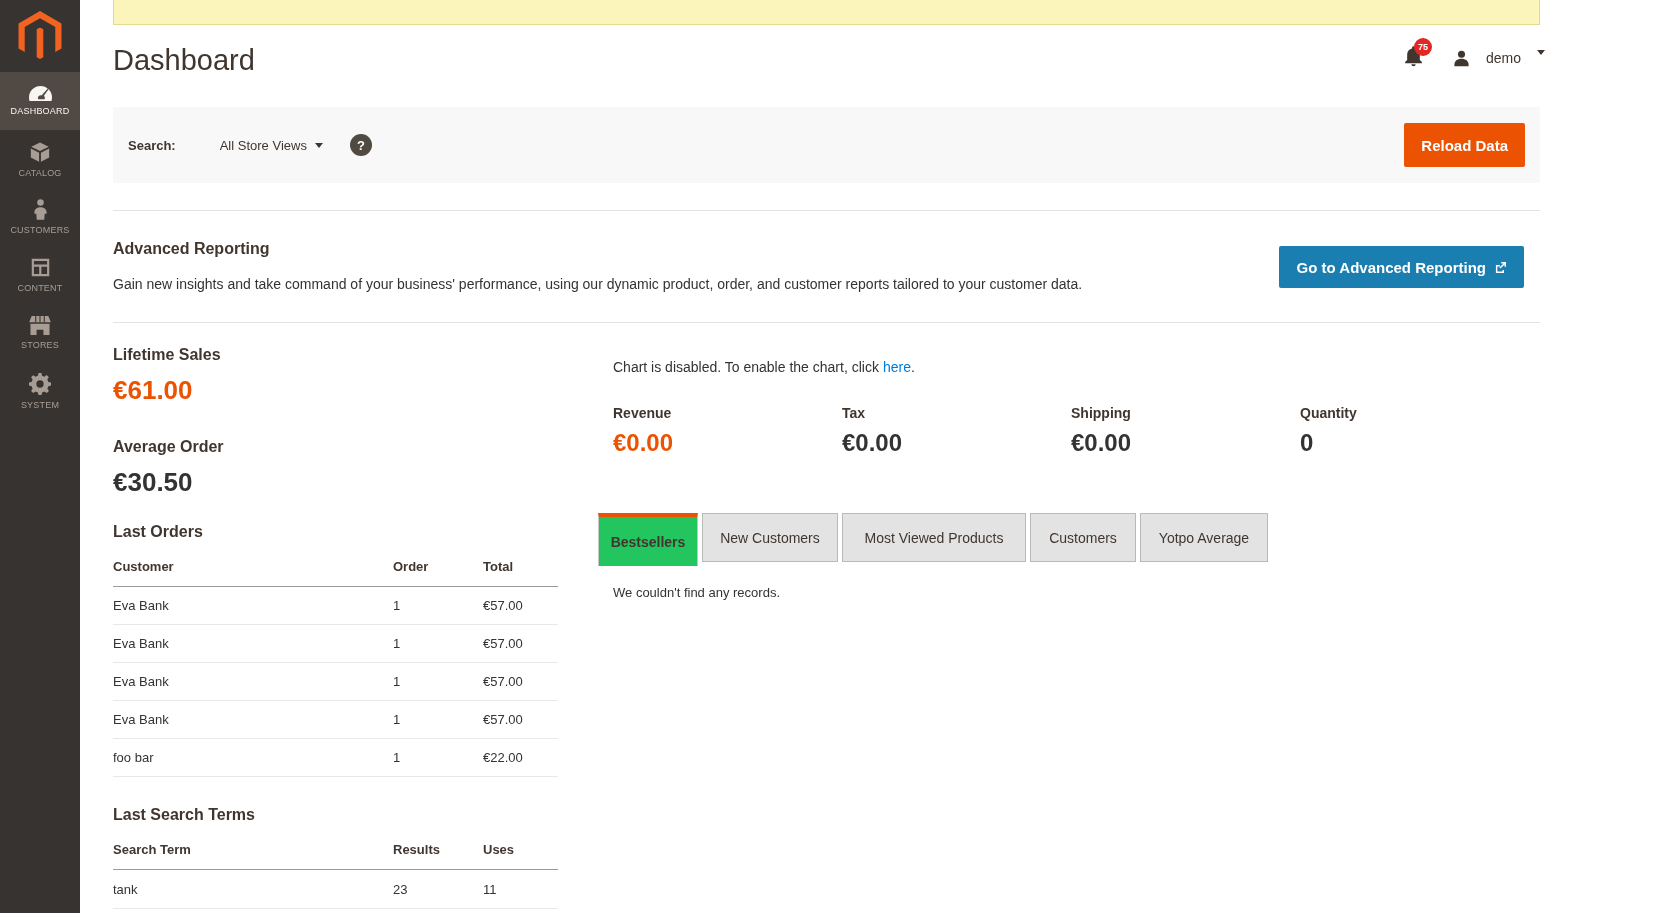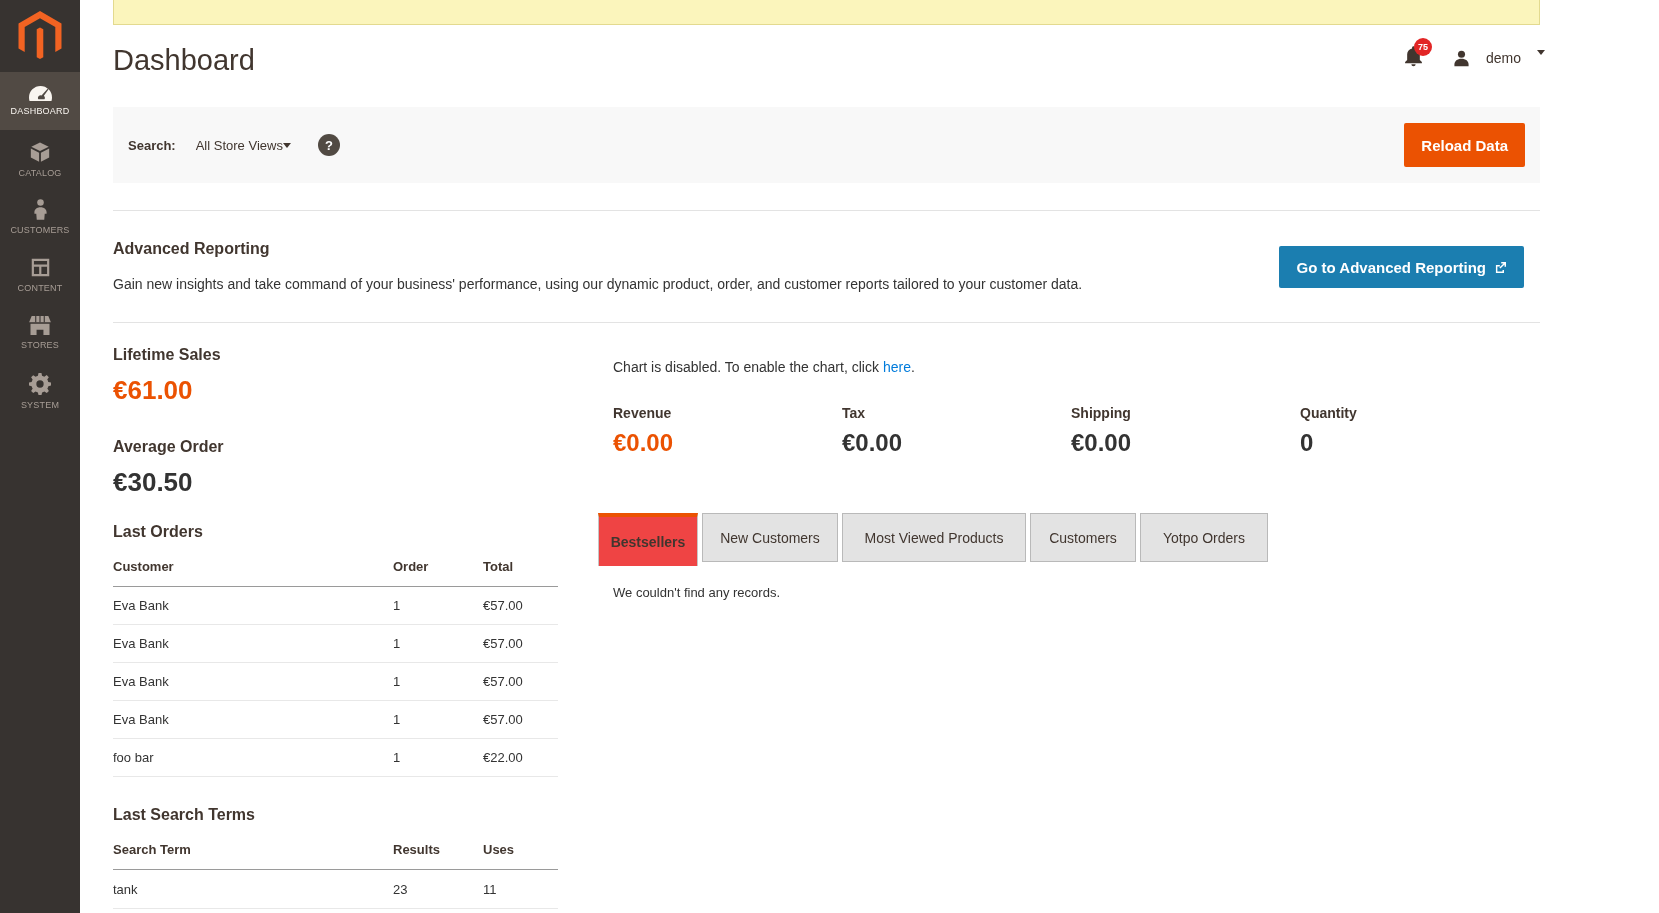--- a/index.html
+++ b/index.html
@@ -33,22 +33,22 @@
            display:flex; align-items:center; justify-content:center; }
   .user-wrap { display:flex; align-items:flex-start; gap:16px; cursor:pointer; }
   .username { font-size:14px; color:#41362f; }
   .caret { width:0; height:0; border-left:4px solid transparent; border-right:4px solid transparent;
            border-top:5px solid #41362f; }
 
   
   .scope-bar { position:absolute; left:113px; top:107px; width:1427px; height:76px;
                background:#f8f8f8; display:flex; align-items:center; padding:0 15px; }
   .scope-label { font-size:13px; font-weight:700; color:#41362f; }
-  .scope-value { font-size:13px; color:#41362f; margin-left:20px; display:flex;
-                 align-items:center; cursor:pointer; }
+  .scope-value { font-size:13px; color:#41362f; margin-left:44px; display:flex;
+                 align-items:center; gap:8px; cursor:pointer; }
   .help-icon { width:22px; height:22px; border-radius:50%; background:#514a43; color:#fff;
                font-size:13px; font-weight:700; display:flex; align-items:center;
                justify-content:center; margin-left:27px; cursor:pointer; }
   .btn-orange { position:absolute; right:15px; top:16px; height:44px; padding:0 17px;
                 background:#eb5202; color:#fff; font-size:15px; font-weight:700;
                 border:none; border-radius:2px; cursor:pointer; font-family:inherit; }
 
   .hline { position:absolute; left:113px; width:1427px; height:1px; background:#e3e3e3; }
 
   
@@ -67,21 +67,21 @@
   .chart-notice { position:absolute; left:613px; top:359px; font-size:14px; color:#333; }
   .link { color:#007bdb; text-decoration:none; cursor:pointer; margin-left:4px; }
   .stats { position:absolute; left:613px; top:405px; display:grid; grid-template-columns:repeat(4,229px); }
   .stat-label { font-size:14px; font-weight:700; color:#41362f; }
   .stat-value { font-size:24px; font-weight:600; margin-top:8px; color:#333; }
 
   
   .tabs { position:absolute; left:598px; top:513px; display:flex; gap:4px; align-items:flex-start; }
   .tab { height:49px; background:#e3e3e3; border:1px solid #b9b9b9; display:flex;
          align-items:center; justify-content:center; font-size:14px; color:#41362f; cursor:pointer; }
-  .tab.active { height:53px; background:#ef4444; border:1px solid #c6c6c6; border-bottom:none;
+  .tab.active { height:53px; background:#22c55e; border:1px solid #c6c6c6; border-bottom:none;
                 border-top:4px solid #eb5202; font-weight:700; }
   .empty-msg { position:absolute; left:613px; top:585px; font-size:13px; color:#333; }
 
   
   .mini-table { position:absolute; left:113px; width:445px; }
   .mt-header, .mt-row { display:grid; grid-template-columns:280px 90px 75px; }
   .mt-header { font-size:13px; font-weight:700; color:#41362f; padding:7px 0 12px;
                border-bottom:1px solid #9a9a9a; }
   .mt-row { font-size:13px; color:#333; align-items:center; height:38px;
             border-bottom:1px solid #e8e8e8; cursor:pointer; }
@@ -225,21 +225,21 @@
     <div class="stat-label">Quantity</div>
     <div class="stat-value">0</div>
   </div>
 </div>
 
 <div class="tabs">
   <div class="tab active" style="width:100px">Bestsellers</div>
   <div class="tab" style="width:136px">New Customers</div>
   <div class="tab" style="width:184px">Most Viewed Products</div>
   <div class="tab" style="width:106px">Customers</div>
-  <div class="tab" style="width:128px">Yotpo Orders</div>
+  <div class="tab" style="width:128px">Yotpo Average</div>
 </div>
 <div class="empty-msg">We couldn't find any records.</div>
 
 <div class="section-title" style="left:113px; top:523px">Last Orders</div>
 <div class="mini-table" style="top:552px">
   <div class="mt-header">
     <div>Customer</div>
     <div>Order</div>
     <div class="col-right">Total</div>
   </div>

